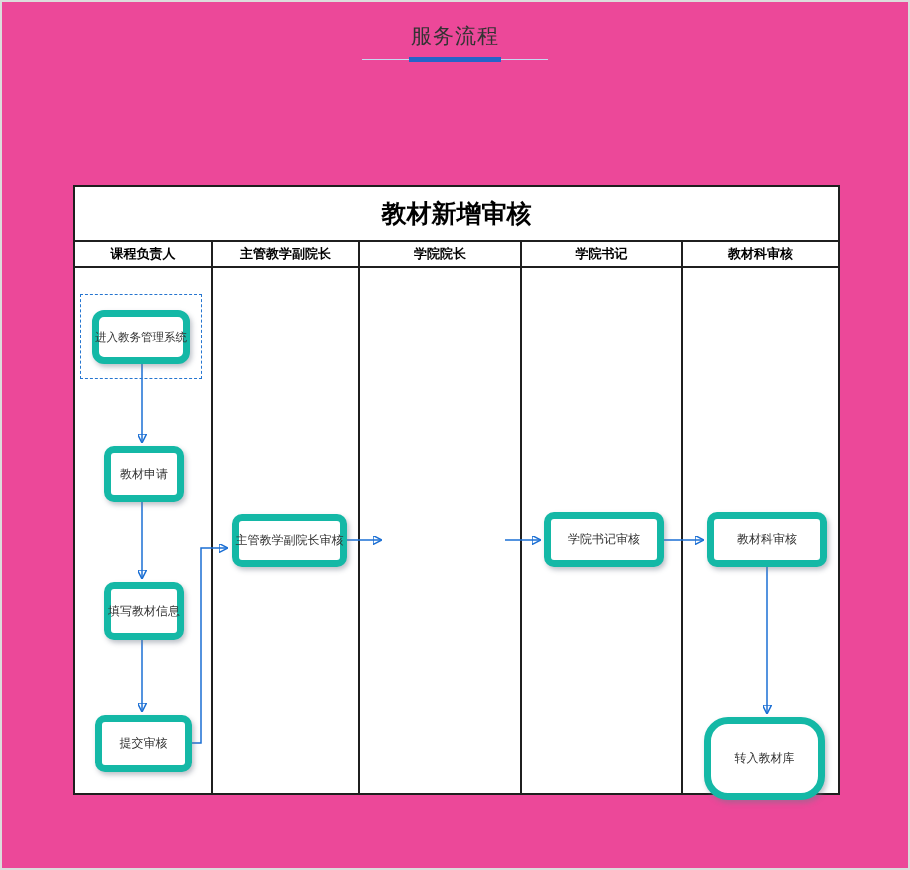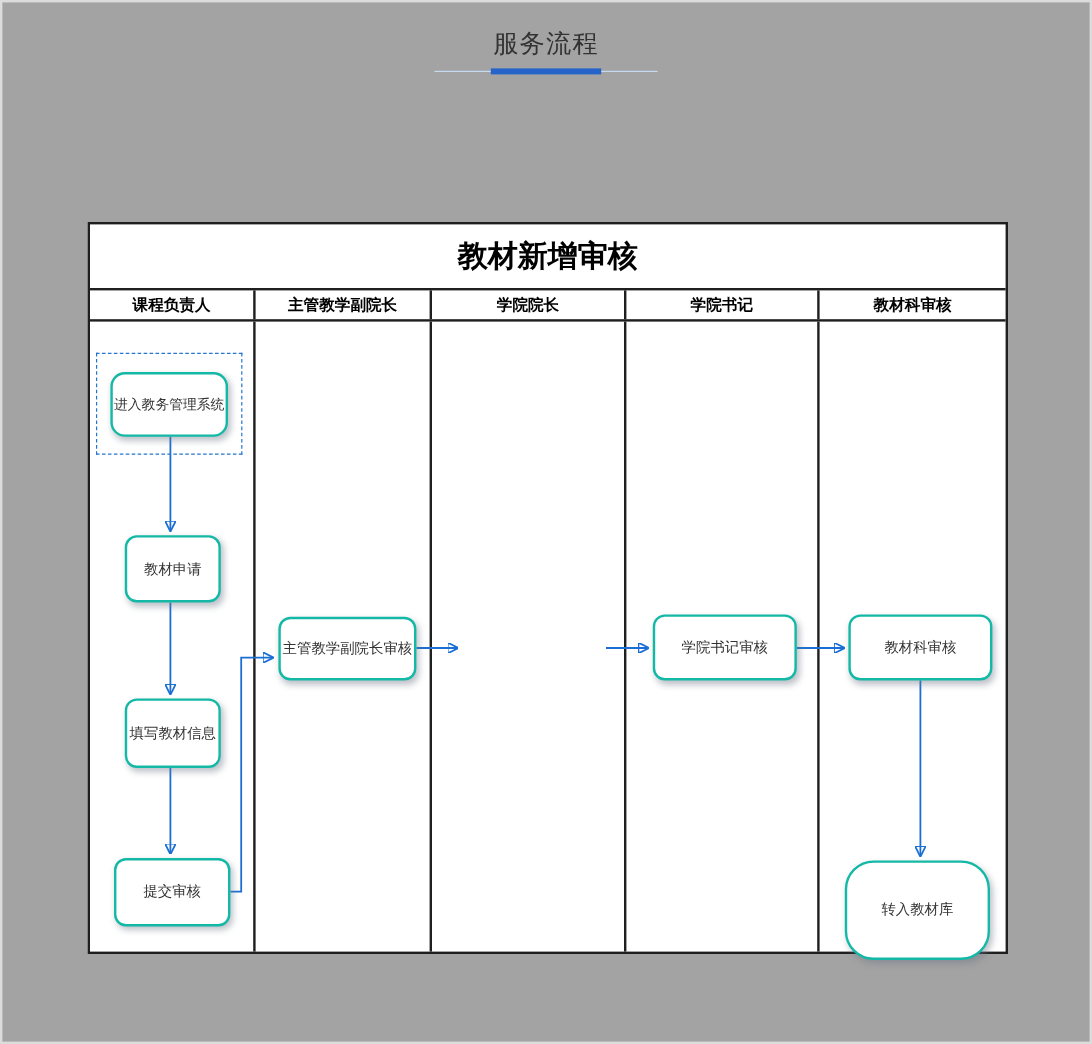--- a/index.html
+++ b/index.html
@@ -2,21 +2,21 @@
 <html><head>
 <meta charset="utf-8">
 <style>
   html,body{margin:0;padding:0;}
   body{
     width:910px;height:870px;position:relative;background:#ffffff;
     font-family:"Liberation Sans","DejaVu Sans",sans-serif;color:#333;
     overflow:hidden;
   }
   .page{
-    position:absolute;inset:0;border:2px solid #dcdcdc;box-sizing:border-box;background:#a3a3a3;padding-left:41px;
+    position:absolute;inset:0;border:2px solid #dcdcdc;box-sizing:border-box;background:#ec4899;padding-left:41px;
   }
   
   .page-title{
     position:absolute;top:20px;left:0;width:100%;text-align:center;
     font-size:21px;font-weight:400;color:#333;margin:0;letter-spacing:1px;
   }
   .title-divider{
     position:absolute;top:57px;left:50%;transform:translateX(-50%);
     width:186px;height:1px;background:#c5d9f1;
   }
@@ -39,21 +39,21 @@
     display:flex;align-items:center;justify-content:center;
     font-size:13px;font-weight:bold;color:#000;box-sizing:border-box;
     border-right:2px solid #1f1f1f;white-space:nowrap;
   }
   .lane-body{flex:1;display:flex;}
   .lane-col{box-sizing:border-box;border-right:2px solid #1f1f1f;}
   .w1{width:138px;} .w2{width:147px;} .w3{width:162px;} .w4{width:161px;}
   .w5{flex:1;border-right:none;}
   
   .node{
-    position:absolute;background:#fff;border:2px solid #14b8a6;border-radius:10px;
+    position:absolute;background:#fff;border:7px solid #14b8a6;border-radius:10px;
     box-shadow:2px 3px 5px rgba(110,120,135,.45);
     display:flex;align-items:center;justify-content:center;
     font-size:12px;color:#333;box-sizing:border-box;text-align:center;white-space:nowrap;
     z-index:2;
   }
   .dashed-wrap{
     position:absolute;left:78px;top:292px;width:122px;height:85px;
     border:1px dashed #2575d0;box-sizing:border-box;z-index:1;
   }
   #n-enter{left:90px;top:308px;width:98px;height:54px;font-size:11.5px;border-radius:12px;}

